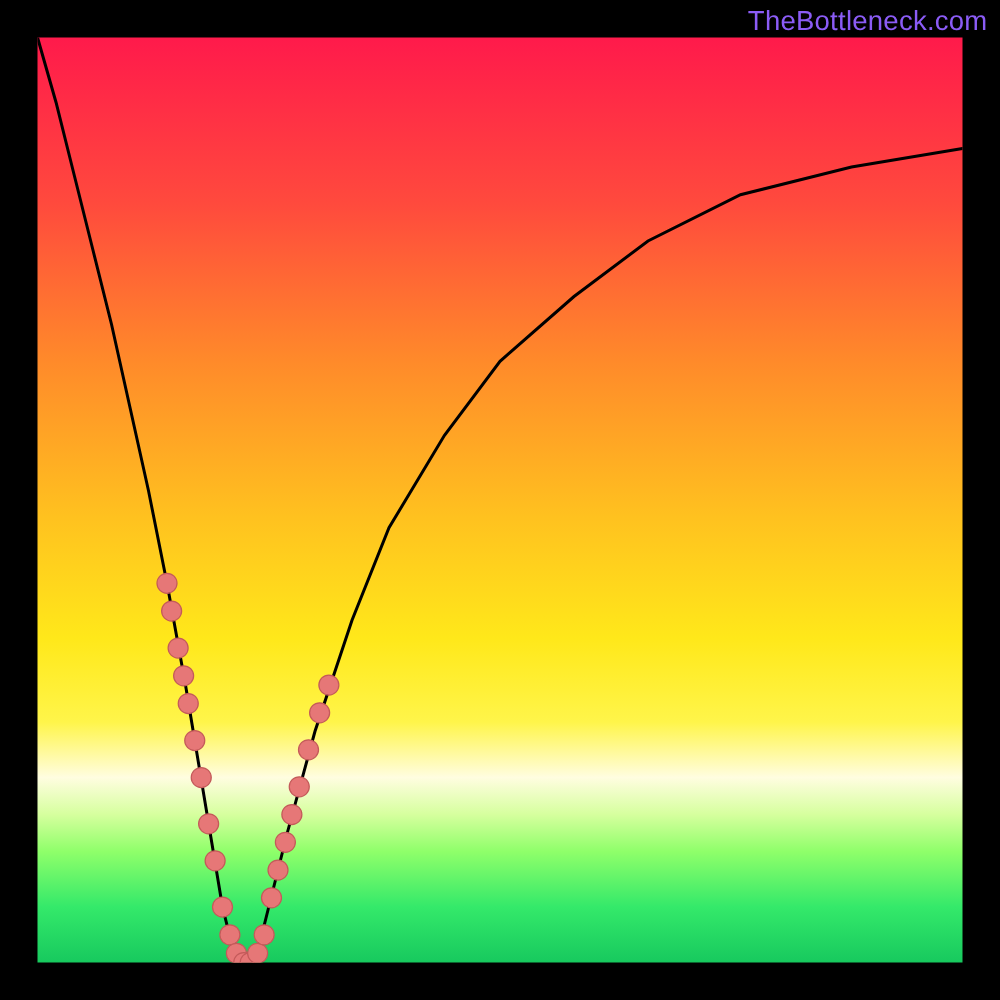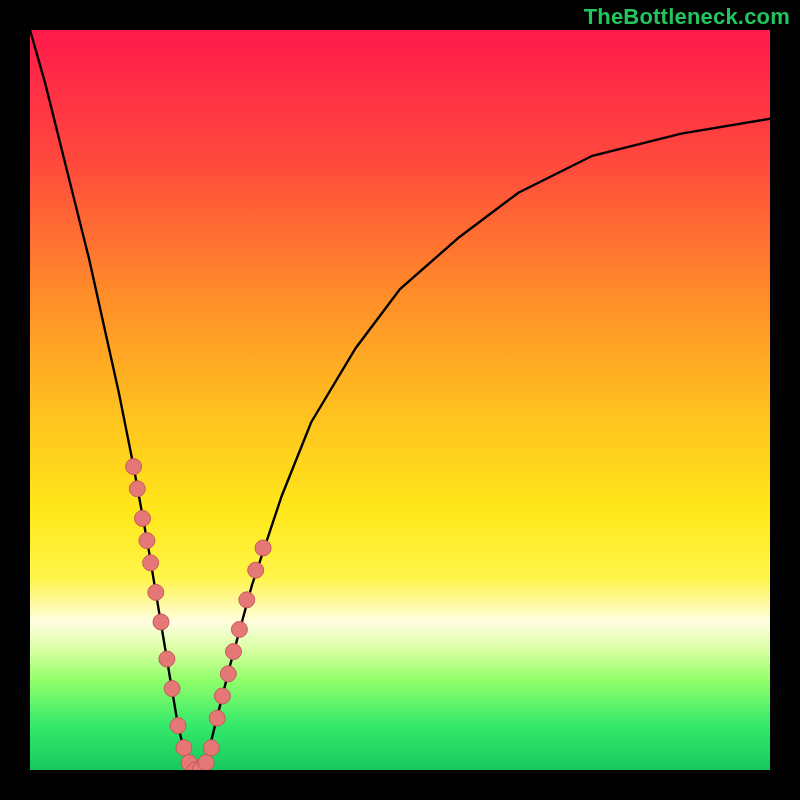--- a/index.html
+++ b/index.html
@@ -33,23 +33,23 @@
       #fffde0 80%,
       #d6ff9e 84%,
       #8fff6a 88%,
       #34e96a 94%,
       #17c95e 100%);
   }
   .watermark {
     position: absolute;
     top: 4px;
     right: 10px;
-    color: #22c55e;
+    color: #8b5cf6;
     font-size: 22px;
-    font-weight: 700;
+    font-weight: 400;
     letter-spacing: 0.2px;
     user-select: none;
   }
   svg {
     position: absolute;
     left: 0; top: 0;
   }
 </style>
 </head>
 <body>

